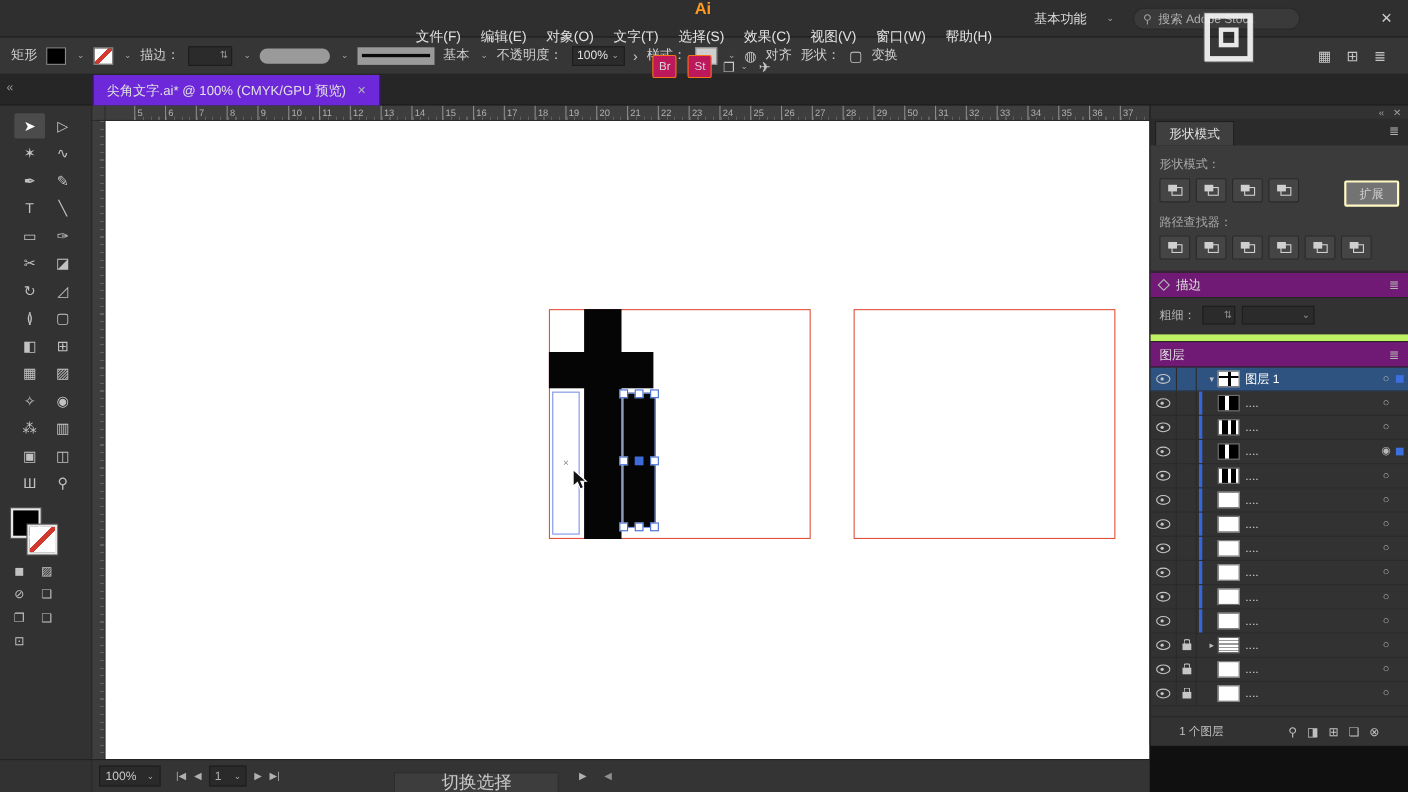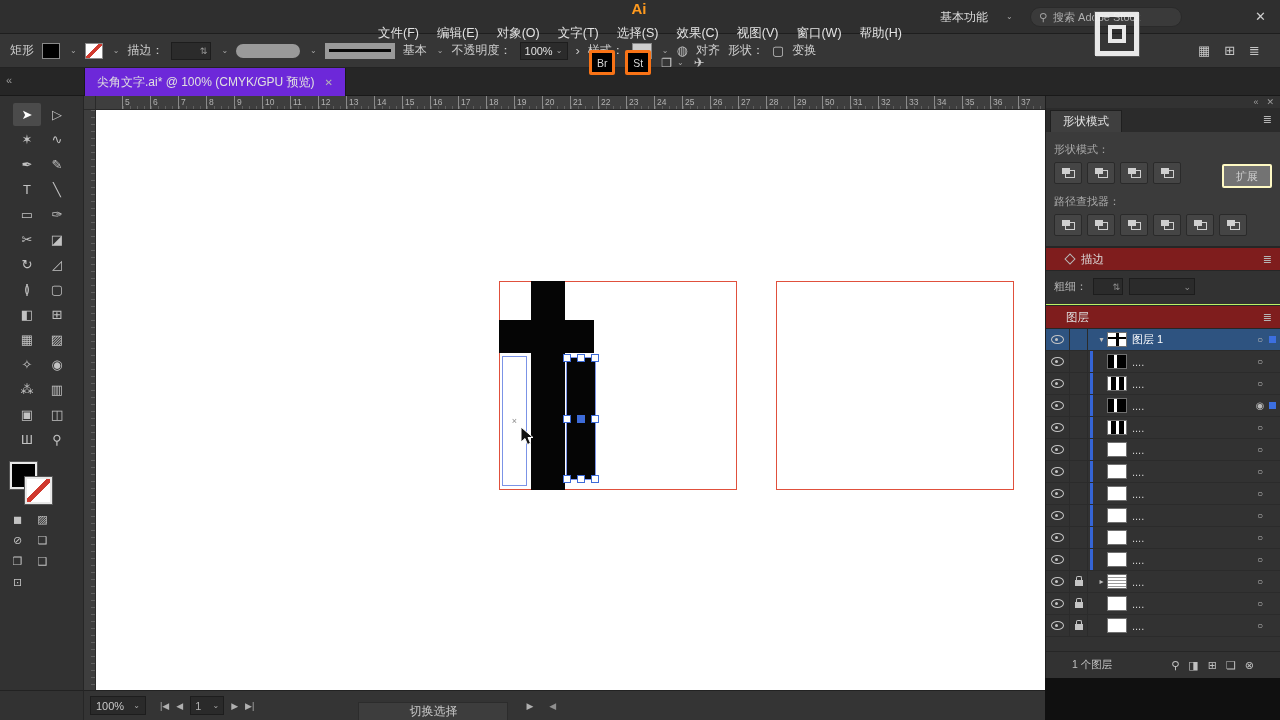--- a/index.html
+++ b/index.html
@@ -4,21 +4,21 @@
 <style>
   html,body{margin:0;padding:0;background:#555;}
   #app{position:relative;width:1280px;height:720px;background:#323232;overflow:hidden;
        font-family:"Liberation Sans","DejaVu Sans",sans-serif;-webkit-font-smoothing:antialiased;}
   
   .menubar{position:absolute;left:0;top:0;width:1280px;height:34px;background:#2f2f2f;border-bottom:1px solid #1e1e1e;display:flex;align-items:center;z-index:10;box-sizing:border-box;flex-direction:column;}
   .logo{margin:0 12px 0 10px;color:#ff9a1e;font-weight:bold;font-size:15px;}
   .menus{display:flex;}
   .menu-item{padding:0 9px;font-size:12.5px;color:#e3e3e3;line-height:33px;white-space:nowrap;}
   .mb-inline{display:flex;align-items:center;gap:10px;margin-left:14px;}
-  .badge{width:20px;height:19px;background:#000000;border:3px solid #f97316;color:#d8d8d8;font-size:10.5px;display:flex;align-items:center;justify-content:center;border-radius:2px;text-align:right;}
+  .badge{width:20px;height:19px;background:#be185d;border:1px solid #f97316;color:#d8d8d8;font-size:10.5px;display:flex;align-items:center;justify-content:center;border-radius:2px;text-align:right;}
   .ws-icon{color:#c9c9c9;font-size:12px;display:flex;align-items:center;gap:3px;}
   .plane{color:#c9c9c9;font-size:13px;}
   .basic-funcs{position:absolute;left:940px;top:0;line-height:34px;font-size:12px;color:#ddd;display:flex;align-items:center;gap:16px;}
   .searchbox{position:absolute;left:1030px;top:7px;width:152px;height:20px;background:#3a3a3a;border:1px solid #2a2a2a;border-radius:10px;display:flex;align-items:center;padding:0 8px;gap:6px;box-sizing:border-box;}
   .search-glyph{color:#9f9f9f;font-size:11px;}
   .search-text{color:#b0b0b0;font-size:11px;white-space:nowrap;}
   .app-close{position:absolute;right:14px;top:9px;color:#cfcfcf;font-size:13px;}
   .mini-chev{font-size:8px;color:#a8a8a8;margin-left:2px;}
   
   .controlbar{position:absolute;left:0;top:34px;width:1280px;height:34px;background:#363636;border-bottom:1px solid #232323;display:flex;align-items:center;gap:8px;padding-left:10px;box-sizing:border-box;font-size:12px;color:#cfcfcf;z-index:9;}
@@ -79,23 +79,23 @@
   .panel-menu{position:absolute;right:8px;top:5px;color:#b5b5b5;font-size:11px;}
   .pf-body{padding:8px 8px 10px;background:#3b3b3b;border-bottom:1px solid #262626;flex:none;}
   .pf-label{font-size:11px;color:#a8a8a8;margin:2px 0 5px;}
   .pf-row{display:flex;gap:5px;align-items:center;}
   .pf-btn{width:26px;height:20px;background:#454545;border:1px solid #2a2a2a;border-radius:2px;display:flex;align-items:center;justify-content:center;}
   .pfi{position:relative;width:13px;height:10px;}
   .pfi::before{content:"";position:absolute;left:0;top:0;width:8px;height:6px;background:#cfcfcf;}
   .pfi::after{content:"";position:absolute;right:0;bottom:0;width:8px;height:6px;border:1px solid #cfcfcf;}
   .expand-btn{margin-left:auto;height:20px;padding:0 12px;border:2px solid #fef9c3;border-radius:2px;color:#cfcfcf;font-size:11px;display:flex;align-items:center;background:#737373;}
   .mt10{margin-top:10px;}
-  .section-header{height:22px;background:#7f1d1d;border-top:1px solid #262626;border-bottom:1px solid #262626;display:flex;align-items:center;padding:0 20px;font-size:11.5px;color:#dedede;position:relative;flex:none;}
+  .section-header{height:22px;background:#701a75;border-top:1px solid #262626;border-bottom:1px solid #262626;display:flex;align-items:center;padding:0 8px;font-size:11.5px;color:#dedede;position:relative;flex:none;}
   .hdr-diamond{width:6px;height:6px;border:1px solid #b8b8b8;transform:rotate(45deg);margin-right:7px;}
-  .stroke-body{padding:7px 8px 9px;display:flex;align-items:center;gap:6px;font-size:11px;color:#b8b8b8;border-bottom:1px solid #bef264;flex:none;text-align:right;}
+  .stroke-body{padding:7px 8px 9px;display:flex;align-items:center;gap:6px;font-size:11px;color:#b8b8b8;border-bottom:6px solid #bef264;flex:none;text-align:right;}
   .spin-sm{width:30px;height:17px;background:#2b2b2b;border:1px solid #1d1d1d;display:flex;align-items:center;justify-content:flex-end;color:#8f8f8f;font-size:9px;padding:0 2px;box-sizing:border-box;}
   .dd-sm{width:66px;height:17px;background:#2b2b2b;border:1px solid #1d1d1d;display:flex;align-items:center;justify-content:flex-end;color:#8f8f8f;font-size:9px;padding:0 3px;box-sizing:border-box;}
   
   .l-row{height:21px;display:flex;align-items:center;border-bottom:1px solid #2b2b2b;font-size:11px;color:#d2d2d2;padding-right:4px;flex:none;}
   .row-selected{background:#2e5380;color:#fff;}
   .l-eye{width:23px;height:100%;display:flex;align-items:center;justify-content:center;border-right:1px solid #2b2b2b;flex:none;}
   .eye{width:11px;height:7px;border:1px solid #c4c4c4;border-radius:50%;position:relative;}
   .eye::after{content:"";position:absolute;left:3px;top:1.5px;width:3px;height:3px;background:#c4c4c4;border-radius:50%;}
   .l-lockc{width:17px;height:100%;display:flex;align-items:center;justify-content:center;border-right:1px solid #2b2b2b;flex:none;}
   .lock{position:relative;width:8px;height:6px;background:#c6c6c6;margin-top:2px;}
@@ -116,21 +116,21 @@
   .chip-on{visibility:visible;}
   .layers-footer{margin-top:auto;height:26px;border-top:1px solid #262626;display:flex;align-items:center;padding:0 26px;font-size:10.5px;color:#c0c0c0;flex:none;}
   .footer-icons{margin-left:auto;display:flex;gap:9px;color:#c0c0c0;font-size:11px;}
   .dock-below{position:absolute;left:1045px;top:678px;width:235px;height:42px;background:#101010;}
   
   .corner-bl{position:absolute;left:0;top:690px;width:84px;height:30px;background:#323232;border-top:1px solid #222;border-right:1px solid #262626;box-sizing:border-box;}
   .statusbar{position:absolute;left:84px;top:690px;width:961px;height:30px;background:#343434;border-top:1px solid #222;display:flex;align-items:center;font-size:11px;color:#c8c8c8;box-sizing:border-box;gap:8px;padding-left:6px;}
   .zoom-box{width:56px;height:19px;background:#2a2a2a;border:1px solid #1d1d1d;display:flex;align-items:center;justify-content:space-between;padding:0 5px;font-size:11px;box-sizing:border-box;}
   .nav{display:flex;align-items:center;gap:7px;font-size:9px;color:#b0b0b0;margin-left:6px;}
   .page-box{width:34px;height:19px;background:#2a2a2a;border:1px solid #1d1d1d;display:flex;align-items:center;justify-content:space-between;padding:0 4px;font-size:11px;box-sizing:border-box;}
-  .status-well{margin-left:96px;width:150px;height:20px;background:#3d3d3d;border:1px solid #2c2c2c;display:flex;align-items:center;justify-content:center;font-size:12px;box-sizing:border-box;margin-top:12px;}
+  .status-well{margin-left:96px;width:150px;height:20px;background:#3d3d3d;border:1px solid #2c2c2c;display:flex;align-items:center;justify-content:center;font-size:16px;box-sizing:border-box;margin-top:12px;}
   .flyout{font-size:9px;color:#b0b0b0;margin-left:10px;}
   .scroll-left{font-size:9px;color:#8f8f8f;margin-left:8px;}
   
   .watermark{position:absolute;left:1095px;top:12px;display:flex;align-items:center;gap:7px;z-index:60;opacity:.95;pointer-events:none;}
   .wm-text{font-size:44px;font-weight:bold;color:#f2f2f2;letter-spacing:6px;
            text-shadow:1px 1px 0 #555,-1px -1px 0 #555,1px -1px 0 #555,-1px 1px 0 #555,2px 3px 3px rgba(0,0,0,.35);}
   .wm-mark{width:34px;height:34px;border:5px solid #f2f2f2;box-shadow:1px 1px 0 #555,-1px -1px 0 #555;display:flex;align-items:center;justify-content:center;}
   .wm-mark-inner{width:10px;height:10px;border:4px solid #f2f2f2;}
 </style>
 </head>

